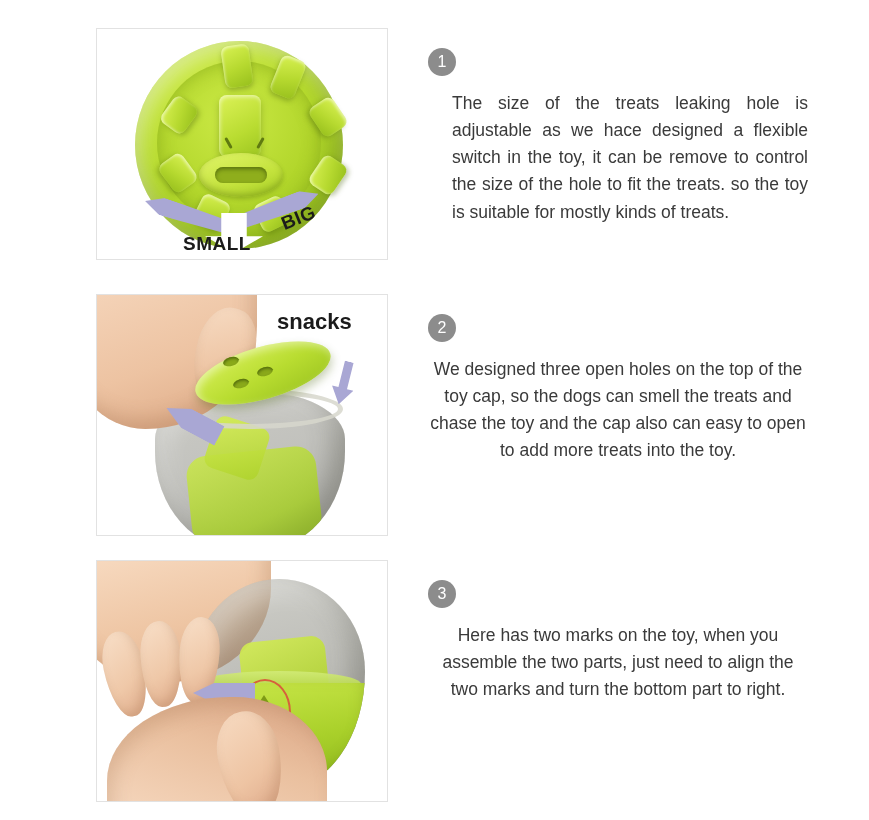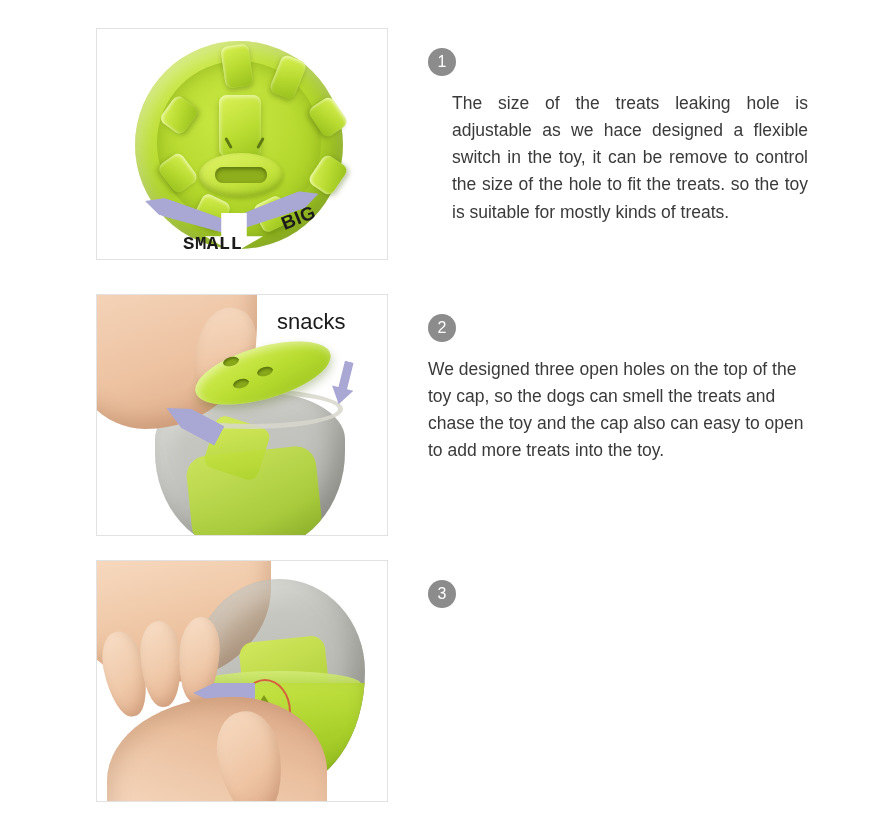--- a/index.html
+++ b/index.html
@@ -58,20 +58,21 @@
     font-size: 16px;
     line-height: 28px;
     text-align: center;
     font-family: "Liberation Sans", sans-serif;
     margin-bottom: 14px;
   }
   .step-text {
     font-size: 17.5px;
     line-height: 1.55;
     color: #3a3a3a;
+    text-align: center;
   }
   .justify { text-align: justify; margin-left: 24px; }
 
   
   .ill1-wrap { position: absolute; inset: 0; }
   .disc {
     position: absolute;
     left: 38px; top: 12px;
     width: 208px; height: 208px;
     border-radius: 50%;
@@ -147,21 +148,20 @@
     width: 58px; height: 40px;
     background: #ffffff;
     clip-path: polygon(50% 0, 100% 42%, 72% 42%, 72% 100%, 28% 100%, 28% 42%, 0 42%);
     transform: rotate(180deg);
     filter: drop-shadow(0 0 1px rgba(0,0,0,0.25));
   }
   .lbl-small {
     position: absolute; left: 86px; top: 204px;
     font-size: 19px; font-weight: bold; color: #1b1b1b;
     letter-spacing: 0.5px;
-    font-family: Liberation Mono, monospace;
   }
   .lbl-big {
     position: absolute; left: 184px; top: 178px;
     font-size: 19px; font-weight: bold; color: #1b1b1b;
     transform: rotate(-22deg);
     letter-spacing: 0.5px;
   }
 
   
   .ill2-wrap { position: absolute; inset: 0; background:#fff; overflow:hidden; }
@@ -243,21 +243,21 @@
     left: 66px; top: 116px;
     width: 60px; height: 22px;
     background: #a9a7d4;
     clip-path: polygon(38% 0, 100% 0, 100% 100%, 38% 100%, 38% 100%, 0 50%);
     transform: rotate(28deg);
   }
   .snacks-label {
     position: absolute;
     left: 180px; top: 14px;
     font-size: 22px;
-    font-weight: normal;
+    font-weight: bold;
     color: #1b1b1b;
   }
 
   
   .ill3-wrap { position: absolute; inset: 0; background:#fff; overflow:hidden; }
   .hand3-top {
     position: absolute;
     left: -26px; top: -8px;
     width: 200px; height: 130px;
     background: linear-gradient(165deg, #f8dcc3 0%, #eec5a3 55%, #dba886 100%);
@@ -438,16 +438,17 @@
         <div class="mark-tri"></div>
         <div class="mark-tri2"></div>
         <div class="arrow-purple-left3"></div>
         <div class="hand3-bottom"></div>
         <div class="thumb3"></div>
       </div>
     </div>
 
     <div class="text-col">
       <div class="step-badge">3</div>
+      <div class="step-text">Here has two marks on the toy, when you assemble the two parts, just need to align the two marks and turn the bottom part to right.</div>
     </div>
   </div>
 
 </div>
 
 </body></html>

